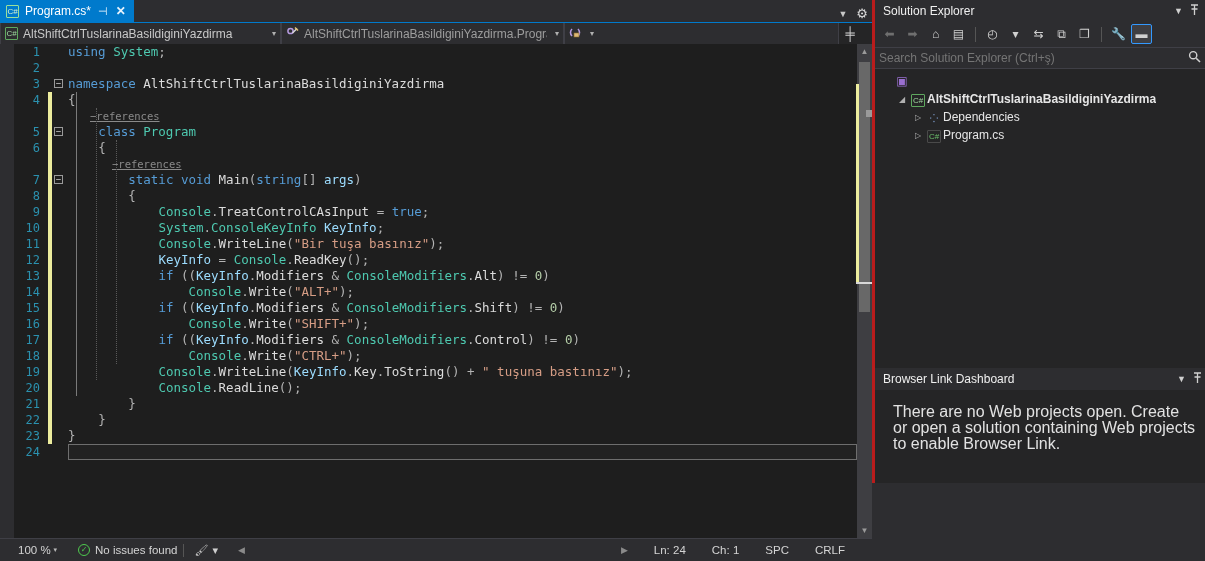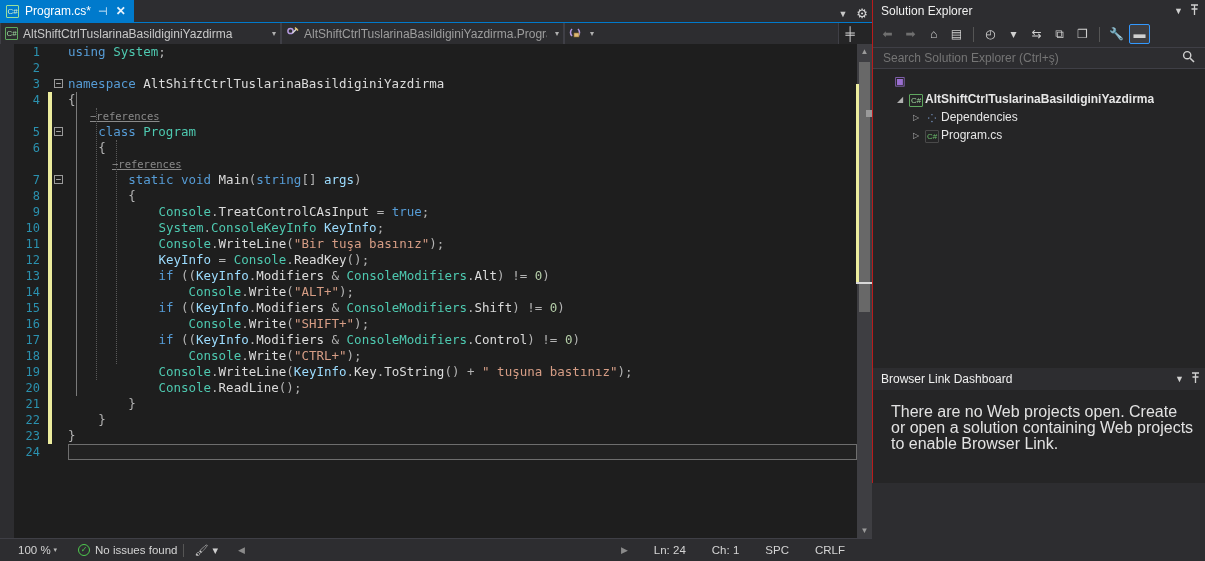--- a/index.html
+++ b/index.html
@@ -186,21 +186,21 @@
   .tri-l { color:#8a8a8a; font-size:9px; margin-left:20px; cursor:pointer; }
   .tri-r { color:#8a8a8a; font-size:9px; cursor:pointer; }
   .status-right {
     margin-left:auto; display:flex; align-items:center; gap:0px; padding-right:14px;
   }
   .status-right span { padding:0 13px; }
 
   
   .right-col {
     position:absolute; left:872px; top:0; width:333px; height:483px;
-    background:#2d2d30; border-left:1px solid #b91c1c;
+    background:#2d2d30; border-left:3px solid #b91c1c;
   }
   .panel-head {
     height:22px; display:flex; align-items:center; padding:0 5px 0 8px;
     background:#2d2d30; position:relative;
   }
   .panel-title { font-size:12px; color:#f0f0f0; white-space:nowrap; }
   .dotfill { flex:1; height:100%; position:relative; margin:0 6px; }
   .dotfill::after {
     content:""; position:absolute; left:0; right:0; top:50%; height:7px;
     margin-top:-3px;
@@ -220,21 +220,21 @@
     width:21px; height:20px; display:flex; align-items:center; justify-content:center;
     color:#d0d0d0; font-size:12px; cursor:pointer; border-radius:2px;
   }
   .tb-btn.dim { color:#6f6f6f; }
   .tb-btn.active { border:1px solid #3399ff; background:#3e3e42; }
   .tb-sep { width:1px; height:15px; background:#555; margin:0 4px; }
 
   .se-search {
     height:22px; margin:1px 0 0 0; background:#2d2d30;
     border-top:1px solid #3f3f46; border-bottom:1px solid #3f3f46;
-    display:flex; align-items:center; padding:0 10px; cursor:text;
+    display:flex; align-items:center; padding:0 4px; cursor:text;
   }
   .se-search input {
     flex:1; background:transparent; border:none; outline:none;
     color:#999; font-size:12px; font-family:"Liberation Sans", sans-serif;
   }
   .se-search .mag { color:#d0d0d0; font-size:12px; }
 
   .se-tree { padding-top:3px; background:#252526; height:320px; position:relative; }
   .tree-row {
     height:18px; display:flex; align-items:center; font-size:12px;

